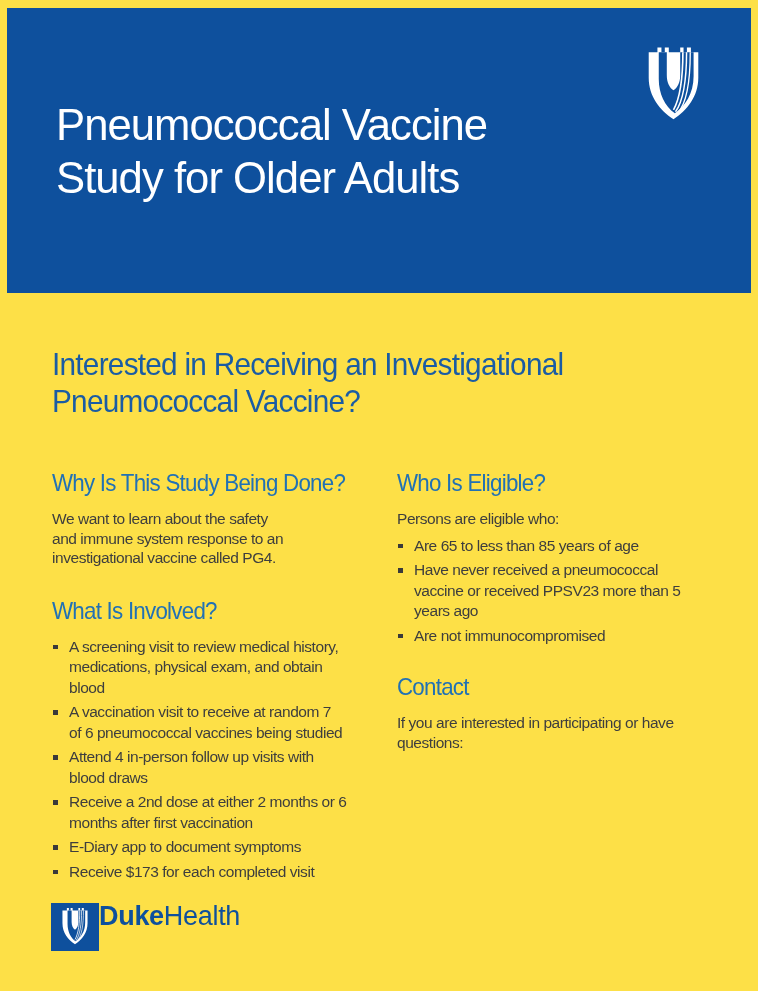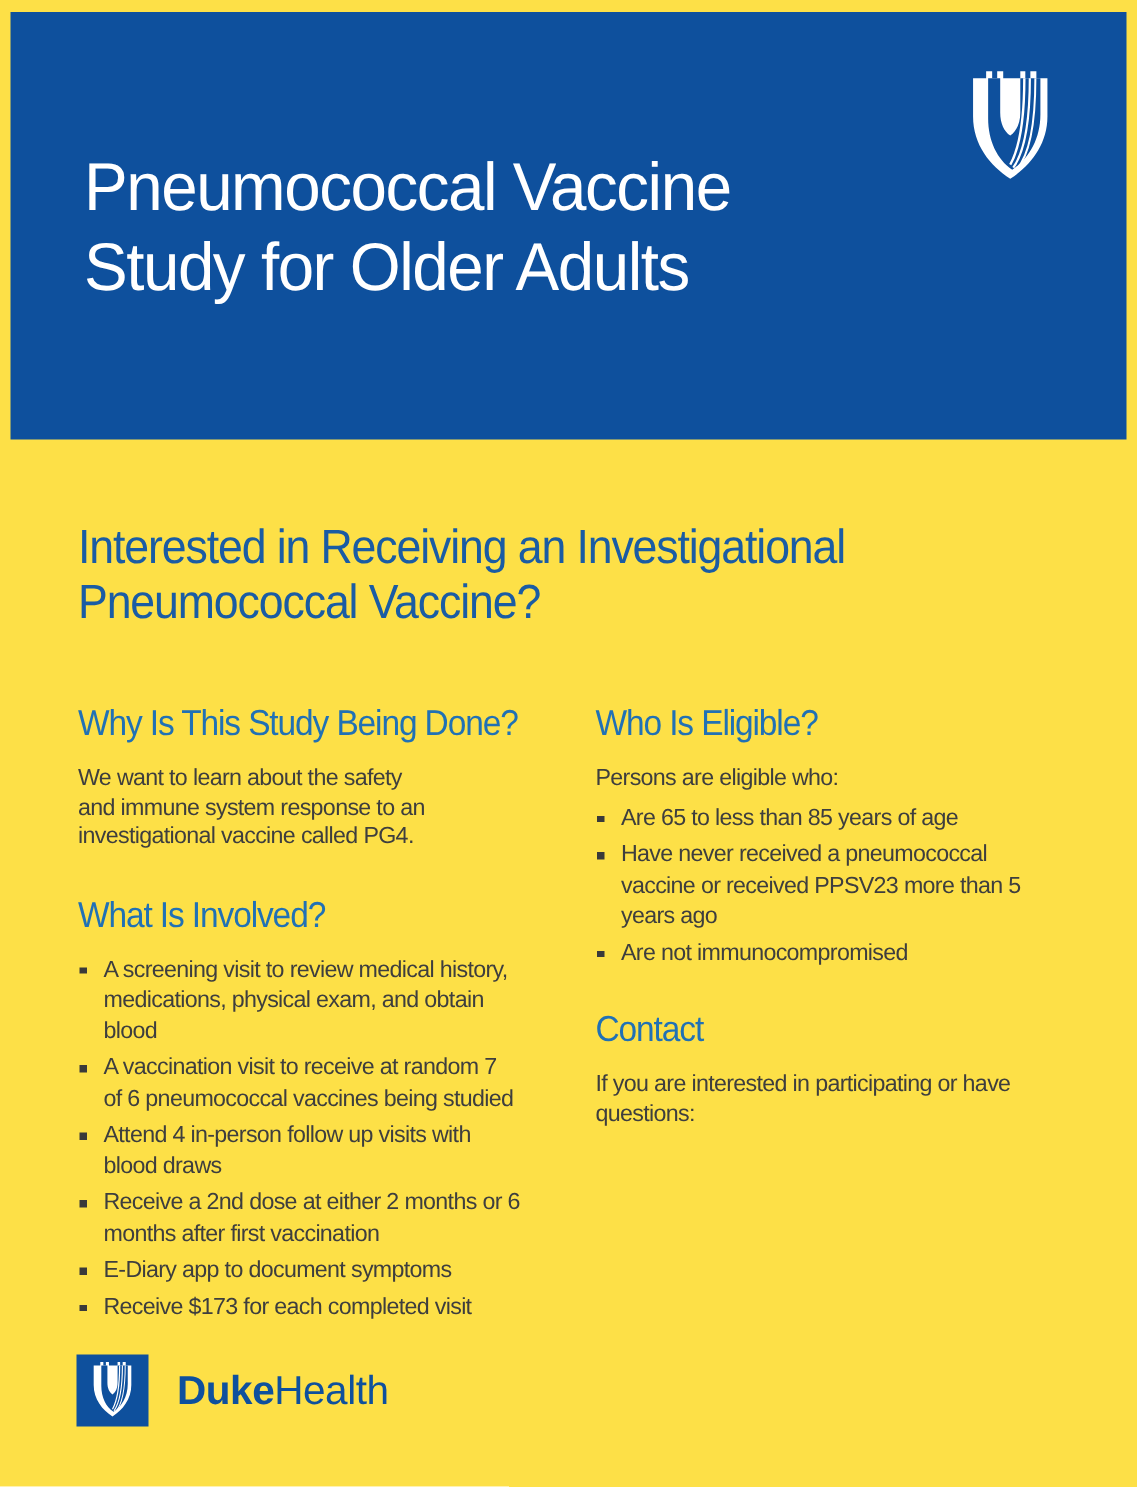--- a/index.html
+++ b/index.html
@@ -40,21 +40,21 @@
     font-size:15.5px;letter-spacing:-0.45px;color:var(--body-text);white-space:pre-line;
   }
   .body-text{margin:0;line-height:19.5px;}
   p.intro{margin:0 0 7px 0;}
   ul.bullets{list-style:none;margin:0;padding:0;}
   li.bullet{position:relative;padding-left:17px;margin-bottom:4px;line-height:20.5px;}
   li.bullet::before{
     content:"";position:absolute;left:1px;top:8px;width:4.5px;height:4.5px;background:#3a3a3a;
   }
   
-  .footer-logo{position:absolute;left:51px;top:903px;display:flex;align-items:center;gap:19px;}
+  .footer-logo{position:absolute;left:51px;top:903px;display:flex;align-items:flex-start;gap:0;}
   .logo-square{
     width:48px;height:48px;background:var(--banner-blue);color:var(--banner-blue);
     display:flex;align-items:center;justify-content:center;
   }
   .logo-square svg{width:34px;height:40px;}
   .logo-text{font-size:27px;letter-spacing:-0.3px;color:var(--banner-blue);line-height:1;}
   .logo-text .bold{font-weight:700;}
   .logo-text .regular{font-weight:400;}
   .protocol-number{
     position:absolute;right:13px;top:1018px;font-size:12.5px;color:var(--pro-gray);

